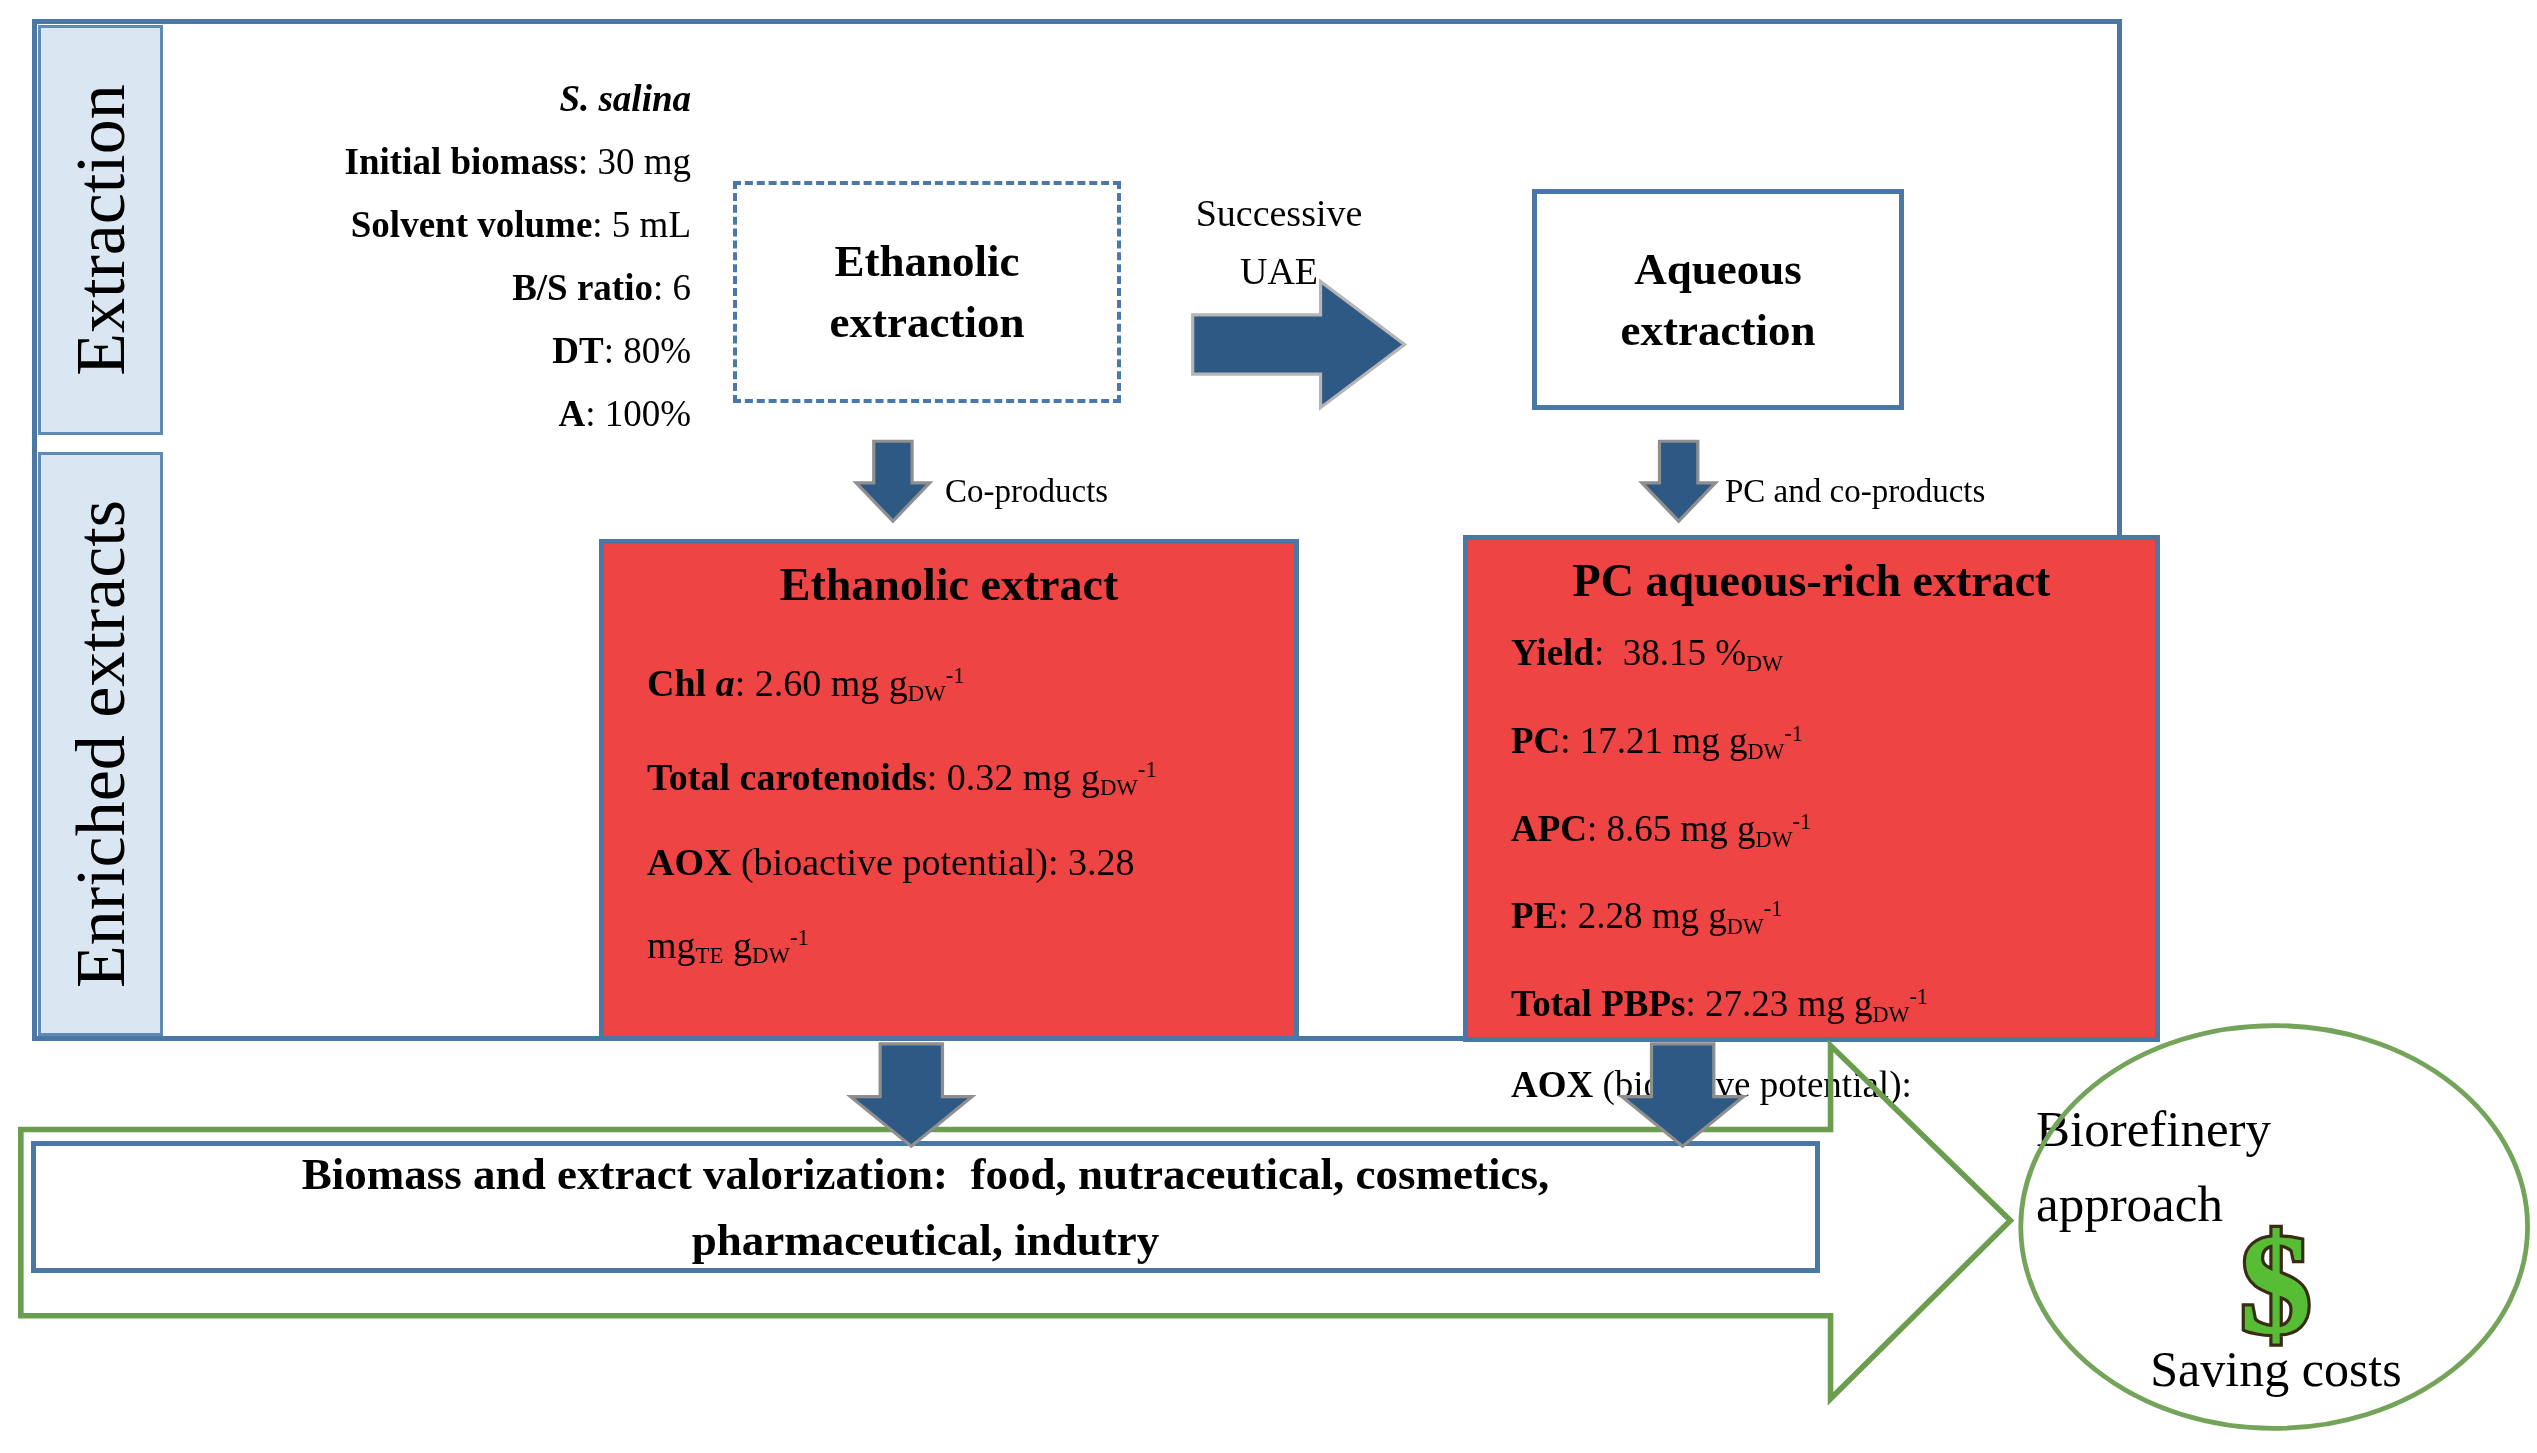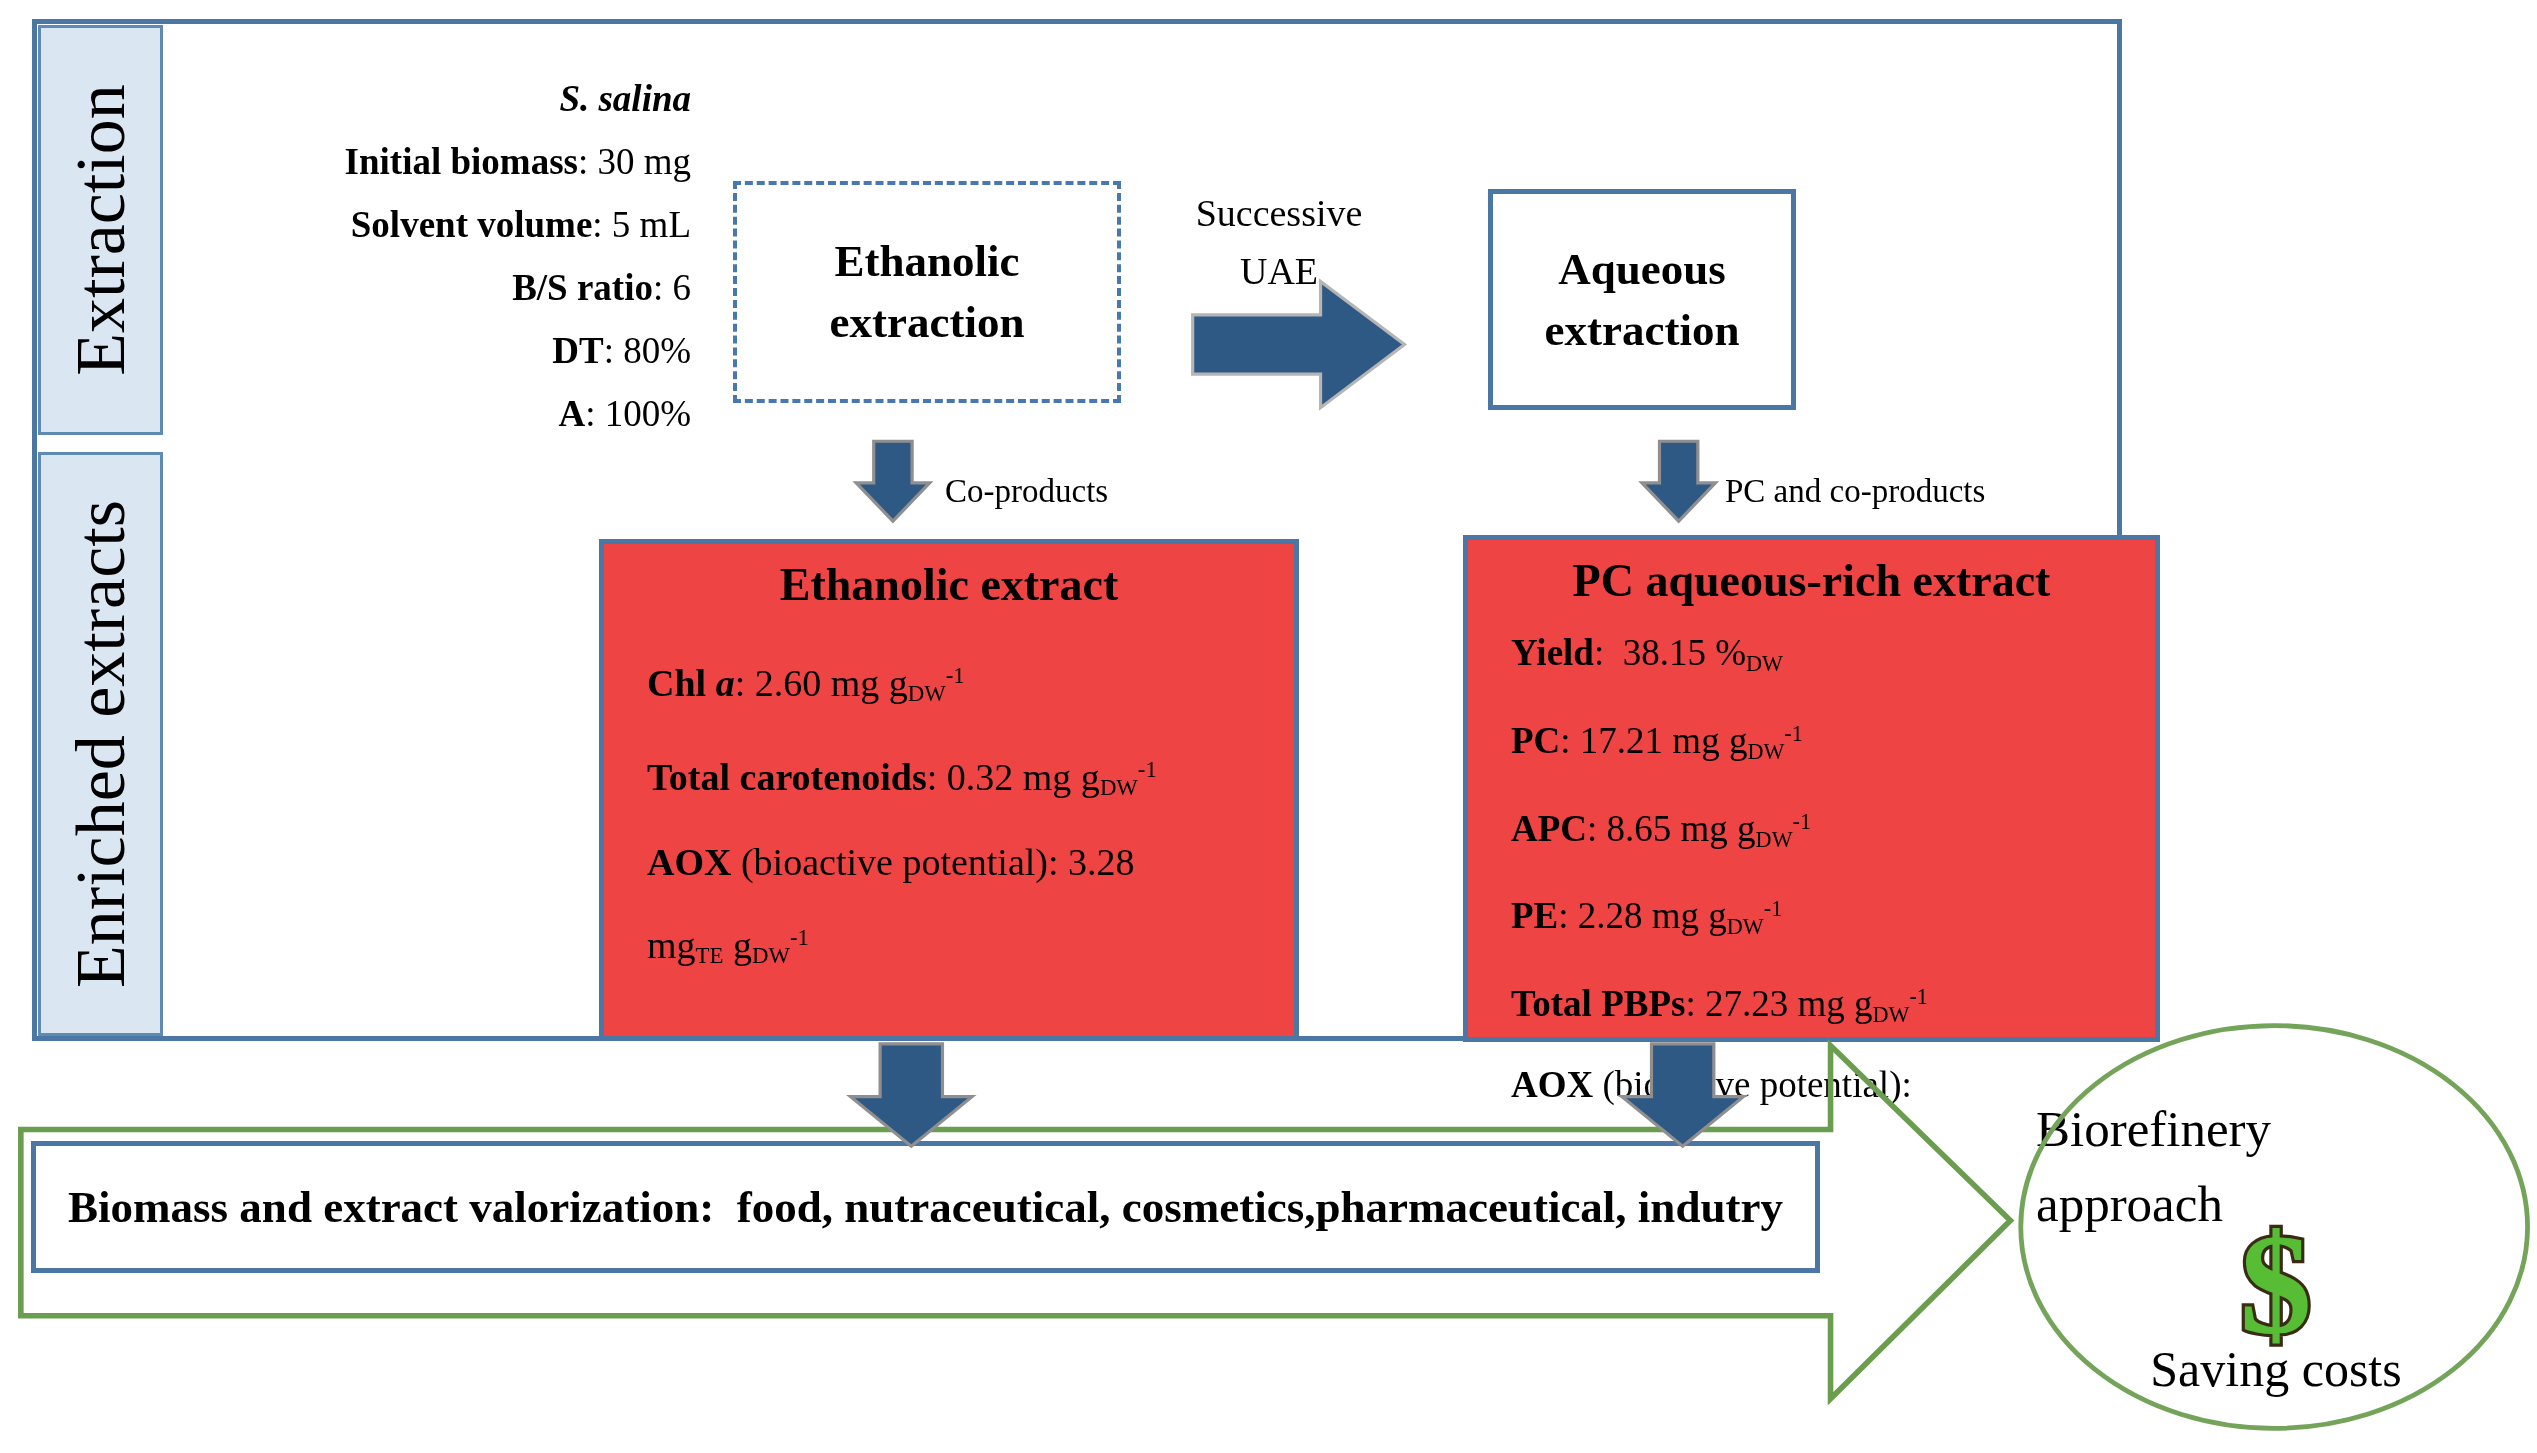--- a/index.html
+++ b/index.html
@@ -15,38 +15,38 @@
   .row-label-band .vtext{transform:rotate(-90deg);white-space:nowrap;font-size:70px;line-height:1;}
   
   #params{left:160px;top:67px;width:531px;text-align:right;font-size:37px;}
   #params .tline{line-height:63px;white-space:nowrap;}
   
   #ethanolic-extraction-box{left:733px;top:181px;width:388px;height:222px;border:4.8px dashed #4878ad;
     display:flex;align-items:center;justify-content:flex-end;text-align:center;
     font-weight:700;font-size:45px;line-height:61px;padding:0 56px;}
   #uae-label{left:1143px;top:184px;width:272px;text-align:center;font-size:38px;}
   #uae-label .tline{line-height:58px;white-space:nowrap;}
-  #aqueous-extraction-box{left:1488px;top:189px;width:308px;height:221px;border:5.6px solid #4a77a4;
+  #aqueous-extraction-box{left:1532px;top:189px;width:372px;height:221px;border:5.6px solid #4a77a4;
     display:flex;align-items:center;justify-content:center;text-align:center;
     font-weight:700;font-size:45px;line-height:61px;padding:8px 64px;}
   .stream-label{font-size:33px;line-height:48px;white-space:nowrap;}
   #co-products-label{left:945px;top:467px;}
   #pc-co-products-label{left:1725px;top:467px;}
   
   .extract-box{border:5.6px solid #4a77a4;background:#ef4444;}
   #ethanolic-extract-box{left:599px;top:539px;width:700px;height:502px;}
   #pc-extract-box{left:1463px;top:535px;width:697px;height:507px;}
   .extract-title{text-align:center;font-weight:700;font-size:46px;line-height:56px;margin-top:12.8px;}
   .extract-stats{font-size:38px;margin:25.6px 8px 0 43px;}
   .extract-stats .tline{line-height:75px;white-space:nowrap;}
   #pc-extract-box .extract-stats{margin-top:9.6px;font-size:37px;}
   #pc-extract-box .extract-stats .tline{line-height:70px;}
   
   #valorization-box{left:31px;top:1141px;width:1789px;height:132px;border:5.6px solid #4a77a4;background:#fff;
-    display:flex;flex-direction:row;align-items:center;justify-content:center;
+    display:flex;flex-direction:column;align-items:center;justify-content:center;
     font-weight:700;font-size:45px;text-align:center;}
   #valorization-box .tline{line-height:66px;white-space:nowrap;}
   
   #biorefinery-title{left:2036px;top:1092px;width:480px;text-align:left;font-size:51px;}
   #biorefinery-title .tline{line-height:75px;white-space:nowrap;}
   #saving-costs-label{left:2036px;top:1341px;width:480px;text-align:center;font-size:50px;line-height:56px;}
   
   .b{font-weight:700;}
   .i{font-style:italic;margin-top:28px;}
   .sub{font-size:60%;vertical-align:-0.25em;}

